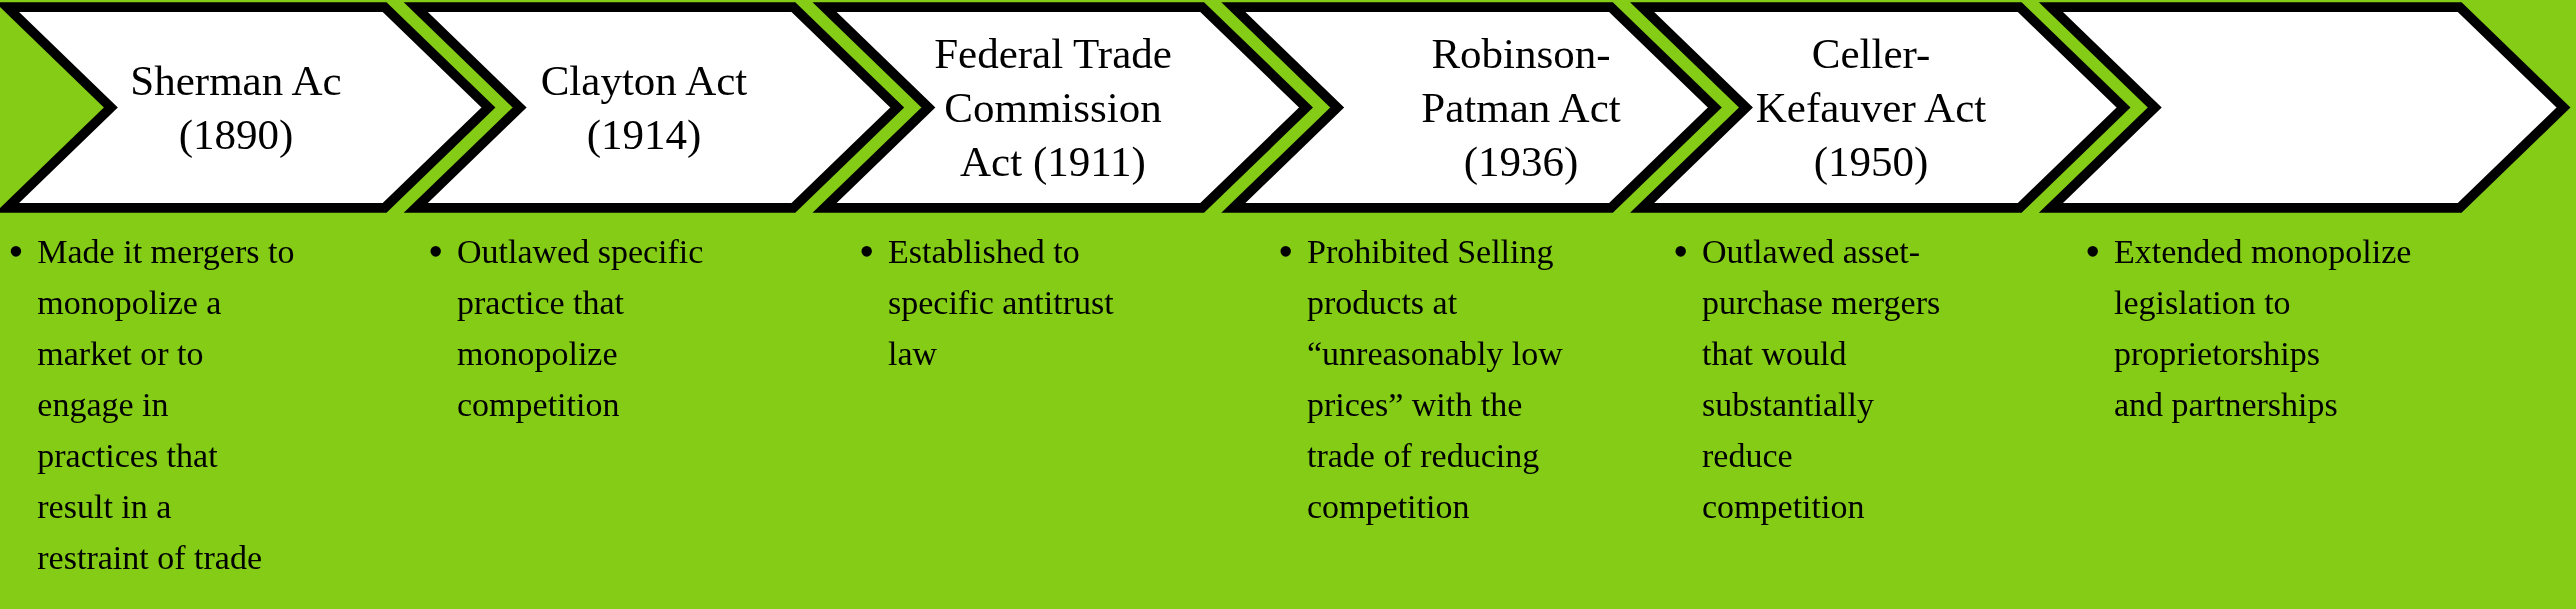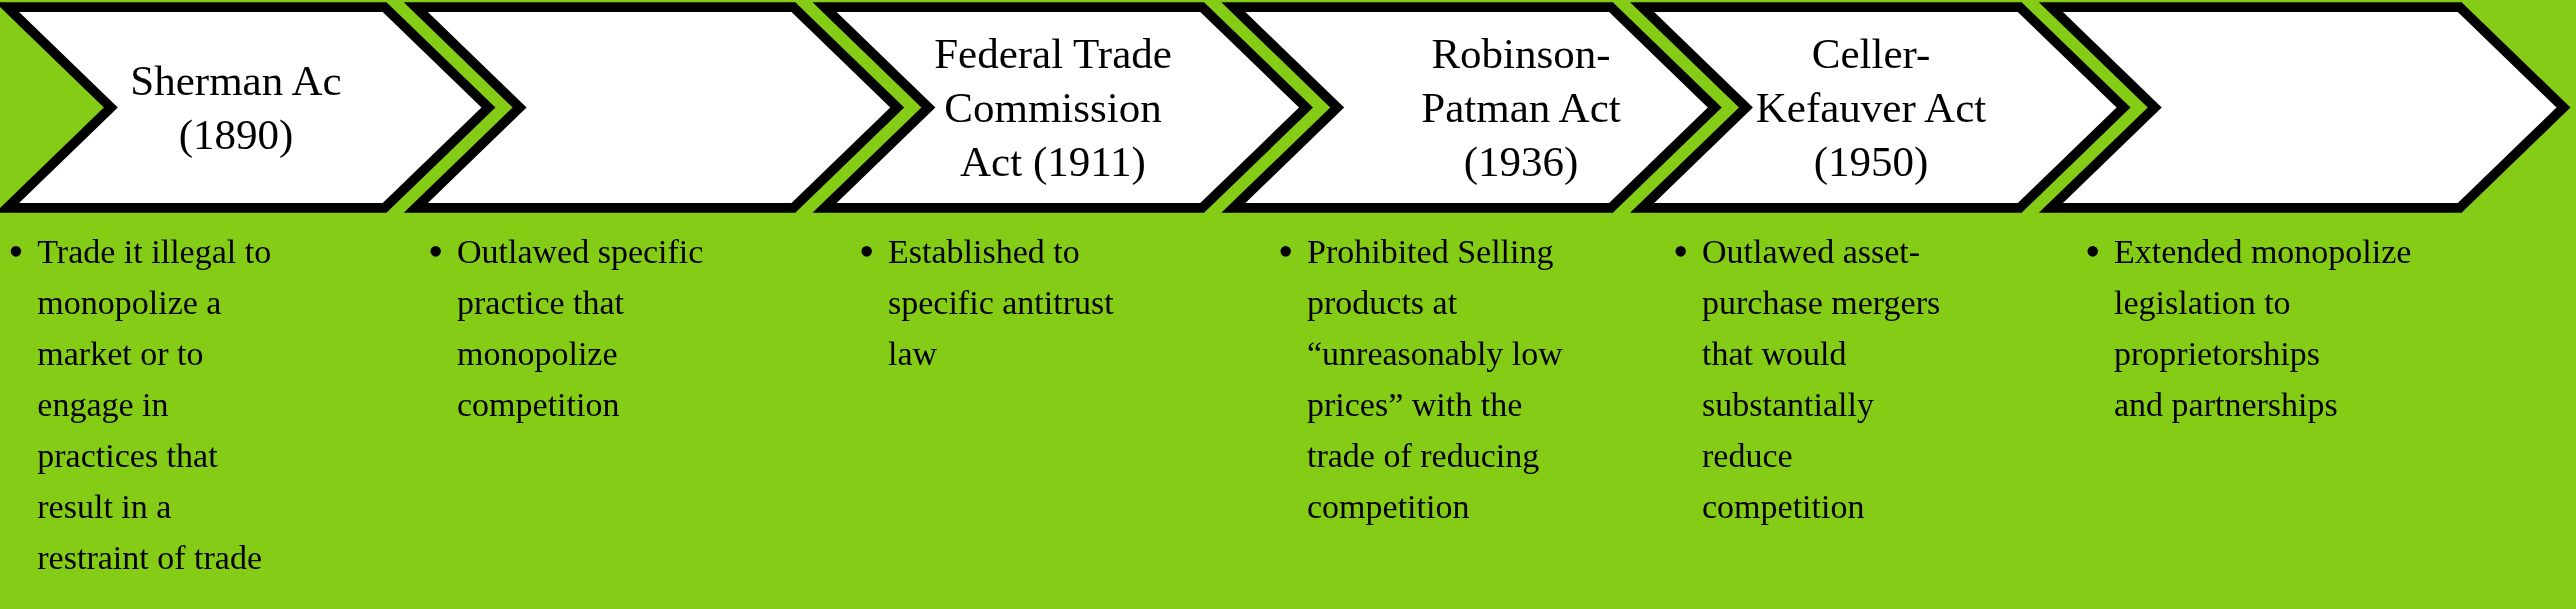--- a/index.html
+++ b/index.html
@@ -67,33 +67,35 @@
     <polygon points="10,10 555,10 705,155 555,300 10,300 160,155" fill="#ffffff" stroke="#000000" stroke-width="14"></polygon>
     <polygon points="600,10 1145,10 1295,155 1145,300 600,300 750,155" fill="#ffffff" stroke="#000000" stroke-width="14"></polygon>
     <polygon points="1190,10 1735,10 1885,155 1735,300 1190,300 1340,155" fill="#ffffff" stroke="#000000" stroke-width="14"></polygon>
     <polygon points="1780,10 2325,10 2475,155 2325,300 1780,300 1930,155" fill="#ffffff" stroke="#000000" stroke-width="14"></polygon>
     <polygon points="2370,10 2915,10 3065,155 2915,300 2370,300 2520,155" fill="#ffffff" stroke="#000000" stroke-width="14"></polygon>
     <polygon points="2960,10 3550,10 3700,155 3550,300 2960,300 3110,155" fill="#ffffff" stroke="#000000" stroke-width="14"></polygon>
   </svg>
 
   <div class="step-label lbl-1">Sherman Ac
 (1890)</div>
+  <div class="step-label lbl-2">Clayton Act
+(1914)</div>
   <div class="step-label lbl-3">Federal Trade
 Commission
 Act (1911)</div>
   <div class="step-label lbl-4">Robinson-
 Patman Act
 (1936)</div>
   <div class="step-label lbl-5">Celler-
 Kefauver Act
 (1950)</div>
 
   <div class="step-desc desc-1">
     <span class="bullet">•</span>
-    <span class="desc-text">Trade it illegal to
+    <span class="desc-text">Made it mergers to
 monopolize a
 market or to
 engage in
 practices that
 result in a
 restraint of trade</span>
   </div>
   <div class="step-desc desc-2">
     <span class="bullet">•</span>
     <span class="desc-text">Outlawed specific

